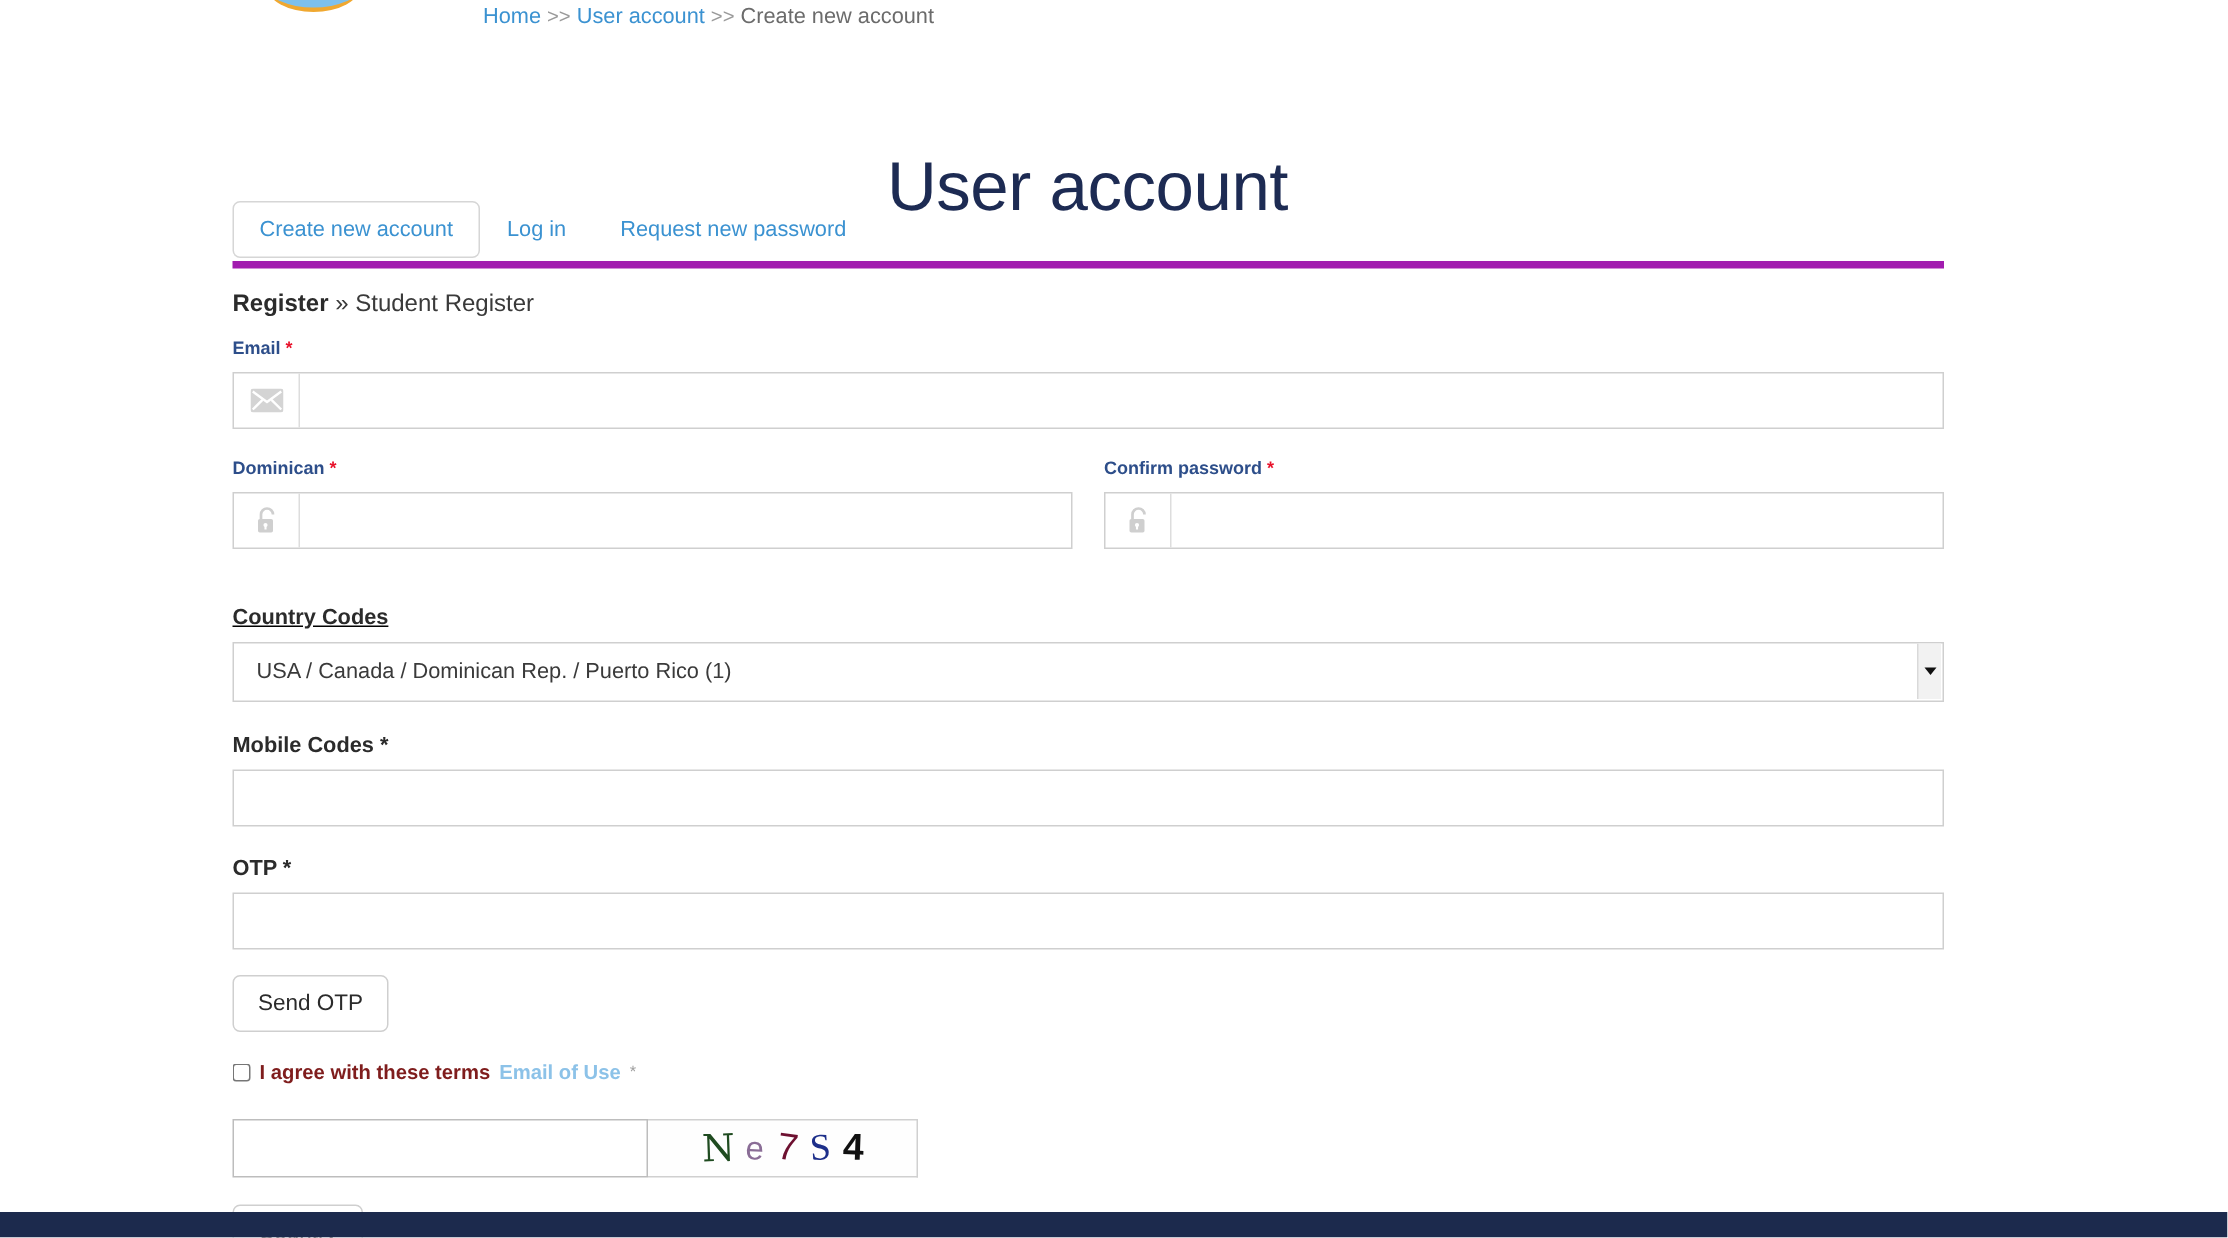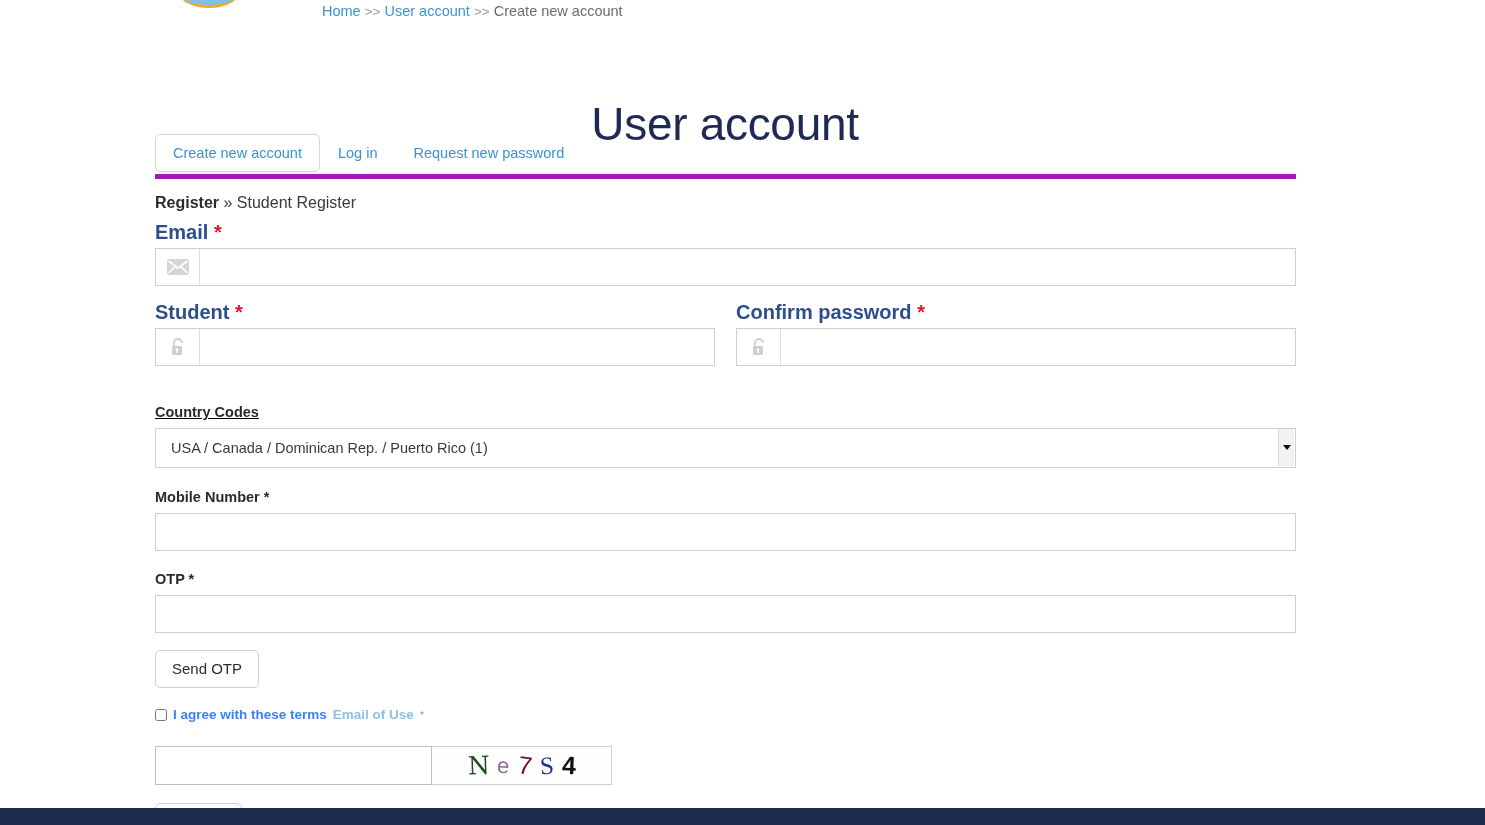--- a/index.html
+++ b/index.html
@@ -102,21 +102,21 @@
     margin-top: 13px;
     font-size: 16px;
     color: #333333;
     line-height: 22px;
   }
   .register-heading .strong { font-weight: bold; color: #2b2b2b; margin-top: 32px; }
   .register-heading .light { font-weight: normal; color: #3a3a3a; }
 
   
   .label-blue {
-    font-size: 20px;
+    font-size: 12px;
     font-weight: bold;
     color: #2d4e8a;
     line-height: 20px;
   }
   .label-dark {
     font-size: 14.5px;
     font-weight: bold;
     color: #2b2b2b;
     line-height: 20px;
   }
@@ -232,21 +232,21 @@
     font-size: 13.5px;
     line-height: 18px;
   }
   .terms-row input[type=checkbox] {
     width: 12px; height: 12px;
     margin: 0;
     cursor: pointer;
   }
   .terms-text {
     font-weight: bold;
-    color: #3b82f6;
+    color: #7f1d1d;
   }
   .terms-link {
     font-weight: bold;
     color: #8cc2e8;
     text-decoration: none;
     cursor: pointer;
   }
   .terms-star { color: #9f9f9f; font-size: 11px; }
 
   
@@ -338,21 +338,21 @@
             <path d="M1.5 14 L8 7.6 M20.5 14 L14 7.6" fill="none" stroke="#ffffff" stroke-width="1.6"></path>
           </svg>
         </span>
         <input type="text" placeholder="" style="">
       </div>
     </div>
 
     <div class="row-2col">
       <div class="col">
         <div class="label-blue">
-          <span>Student</span>
+          <span>Dominican</span>
           <span class="req-red">*</span>
         </div>
         <div class="input-shell">
           <span class="input-icon">
             <svg width="18" height="20" viewBox="0 0 18 20" aria-hidden="true">
               <path d="M5 9 V6 a4 4 0 0 1 8 0" fill="none" stroke="#cfcfcf" stroke-width="1.8"></path>
               <rect x="3" y="9" width="10" height="9" rx="1.2" fill="#cfcfcf"></rect>
               <circle cx="8" cy="13" r="1.4" fill="#ffffff"></circle>
               <rect x="7.3" y="13" width="1.4" height="3" fill="#ffffff"></rect>
             </svg>
@@ -385,21 +385,21 @@
         <select>
           <option>USA / Canada / Dominican Rep. / Puerto Rico (1)</option>
         </select>
         <span class="select-arrow">
             <i></i>
           </span>
       </div>
     </div>
 
     <div style="margin-top:19px;">
-      <div class="label-dark">Mobile Number *</div>
+      <div class="label-dark">Mobile Codes *</div>
       <input class="plain-input" type="text" placeholder="" style="">
     </div>
 
     <div style="margin-top:18px;">
       <div class="label-dark">OTP *</div>
       <input class="plain-input" type="text" placeholder="" style="">
     </div>
 
     <div style="margin-top:17px;">
       <button class="btn" type="button">Send OTP</button>

